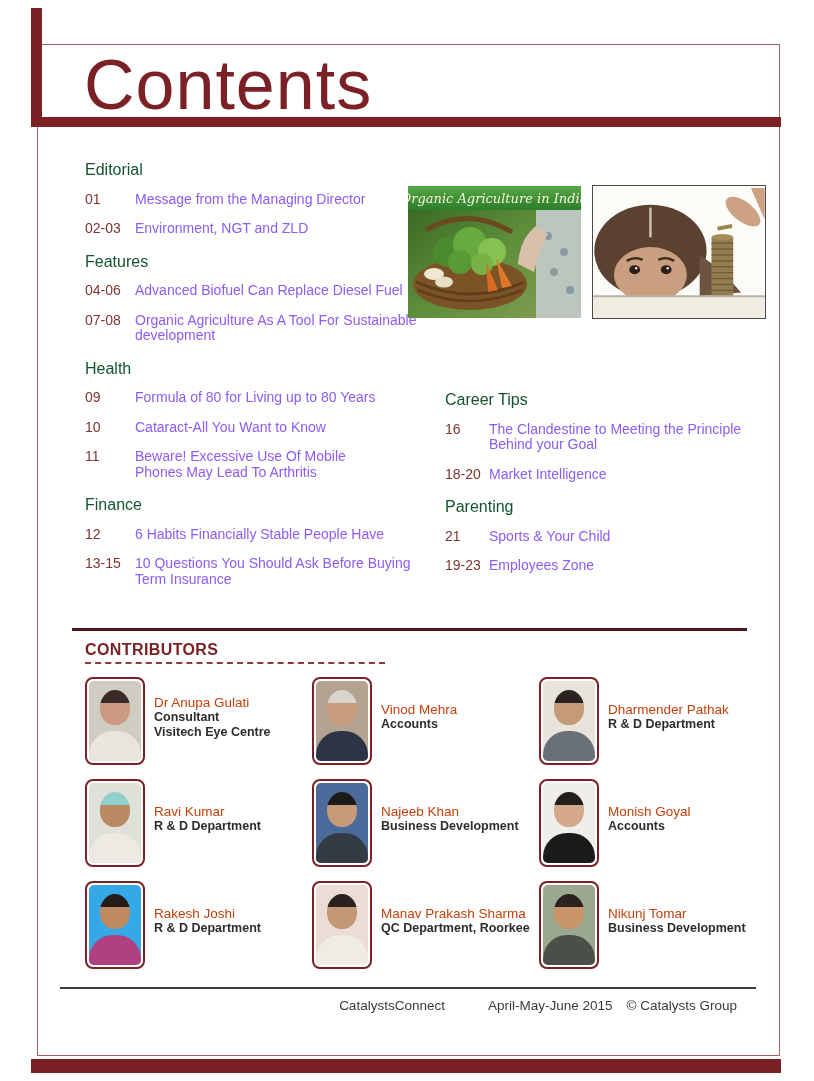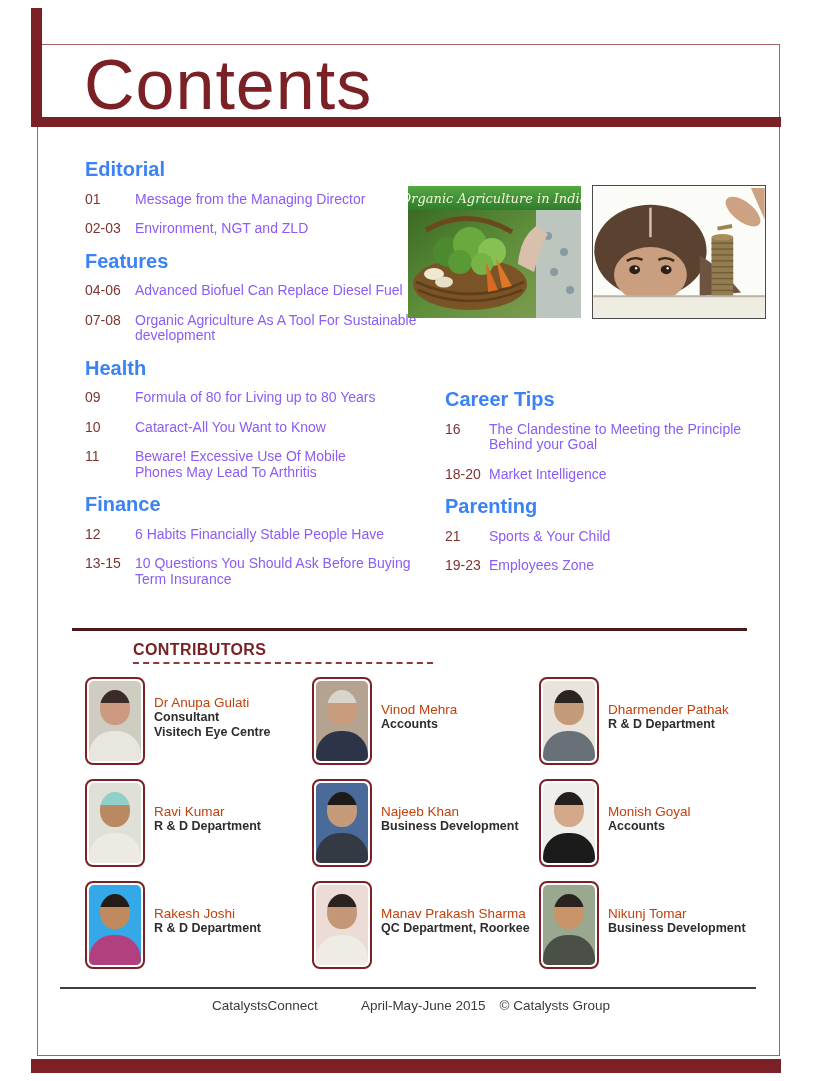--- a/index.html
+++ b/index.html
@@ -10,33 +10,33 @@
   
   .left-bar{position:absolute;left:31px;top:8px;width:11px;height:110px;background:#7b2125;}
   .frame{position:absolute;left:37px;top:44px;width:743px;height:1012px;border:1px solid rgba(123,33,37,.7);box-sizing:border-box;}
   .page-title{position:absolute;left:84px;top:50px;font-size:70px;line-height:1;color:#7b2125;letter-spacing:1px;}
   .title-rule{position:absolute;left:31px;top:117px;width:750px;height:10px;background:#7b2125;}
   .bottom-bar{position:absolute;left:31px;top:1059px;width:750px;height:14px;background:#7b2125;}
   
   .toc{position:absolute;}
   .toc-left{left:85px;top:162px;width:340px;}
   .toc-right{left:445px;top:392px;width:310px;}
-  .sec-h{color:#3b82f6;font-weight:bold;font-size:20px;line-height:15.5px;margin-top:17px;}
+  .sec-h{color:#14532d;font-weight:normal;font-size:16px;line-height:15.5px;margin-top:17px;}
   .toc .sec-h:first-child{margin-top:0;}
   .toc-item{display:flex;margin-top:14px;font-size:14px;line-height:15.5px;}
   .toc-item .pg{flex:none;width:50px;color:#7e3430;}
   .toc-right .toc-item .pg{width:44px;}
   .toc-item .ti{color:#8b5cf6;white-space:pre-line;}
   
   .img-organic{position:absolute;left:408px;top:186px;width:173px;height:132px;}
   .img-coins{position:absolute;left:592px;top:185px;width:174px;height:134px;border:1px solid #4a4a4a;box-sizing:border-box;}
   .img-organic svg,.img-coins svg{display:block;width:100%;height:100%;}
   
   .contrib-divider{position:absolute;left:72px;top:628px;width:675px;height:3px;background:#4c191b;}
-  .contrib-head-wrap{position:absolute;left:85px;top:641px;width:300px;border-bottom:2px dashed #8a3a38;padding-bottom:3px;margin-left:48px;}
+  .contrib-head-wrap{position:absolute;left:85px;top:641px;width:300px;border-bottom:2px dashed #8a3a38;padding-bottom:3px;}
   .contrib-head{color:#7b2125;font-weight:bold;font-size:16px;letter-spacing:.4px;}
   .contrib-grid{position:absolute;left:85px;top:677px;width:668px;display:grid;grid-template-columns:227px 227px 214px;row-gap:14px;}
   .card{display:flex;align-items:center;}
   .photo{flex:none;width:60px;height:88px;border:2px solid #7b2125;border-radius:8px;padding:2px;background:#fff;box-sizing:border-box;}
   .pic{width:100%;height:100%;border-radius:5px;position:relative;overflow:hidden;background:var(--bg);}
   .pic::before{content:"";position:absolute;left:50%;top:11%;width:30px;height:35px;transform:translateX(-50%);
     border-radius:50% 50% 46% 46%;
     background:linear-gradient(180deg,var(--hair) 0 36%,var(--skin) 36% 100%);}
   .pic::after{content:"";position:absolute;left:50%;bottom:-3px;width:52px;height:33px;transform:translateX(-50%);
     border-radius:24px 24px 0 0;background:var(--shirt);}
@@ -47,21 +47,21 @@
   .p4{--bg:#4a6a9a;--hair:#1e1a18;--skin:#c49a78;--shirt:#333a44;}
   .p5{--bg:#f0eeea;--hair:#241f1d;--skin:#d4a88a;--shirt:#1b1b1b;}
   .p6{--bg:#35a8e8;--hair:#241c18;--skin:#c08a5e;--shirt:#b0407e;}
   .p7{--bg:#ecdcd6;--hair:#2a221e;--skin:#c49876;--shirt:#efece6;}
   .p8{--bg:#9aa890;--hair:#2a221e;--skin:#c89468;--shirt:#4a5048;}
   .ctext{margin-left:9px;margin-top:-8px;}
   .cname{color:#c2410c;font-weight:normal;font-size:13.5px;line-height:15px;}
   .crole{color:#2d2d2d;font-weight:bold;font-size:12.5px;line-height:14.5px;}
   
   .footer-line{position:absolute;left:60px;top:987px;width:696px;height:2px;background:#3f3f3f;}
-  .footer{position:absolute;left:85px;top:998px;width:652px;display:flex;justify-content:center;
+  .footer{position:absolute;left:85px;top:998px;width:652px;display:flex;justify-content:flex-end;
     font-size:13.5px;color:#3a3a3a;gap:43px;}
   .footer-right{display:flex;gap:14px;}
 </style>
 </head>
 <body>
 
 <div class="left-bar"></div>
 <div class="frame"></div>
 <div class="page-title">Contents</div>
 <div class="title-rule"></div>

